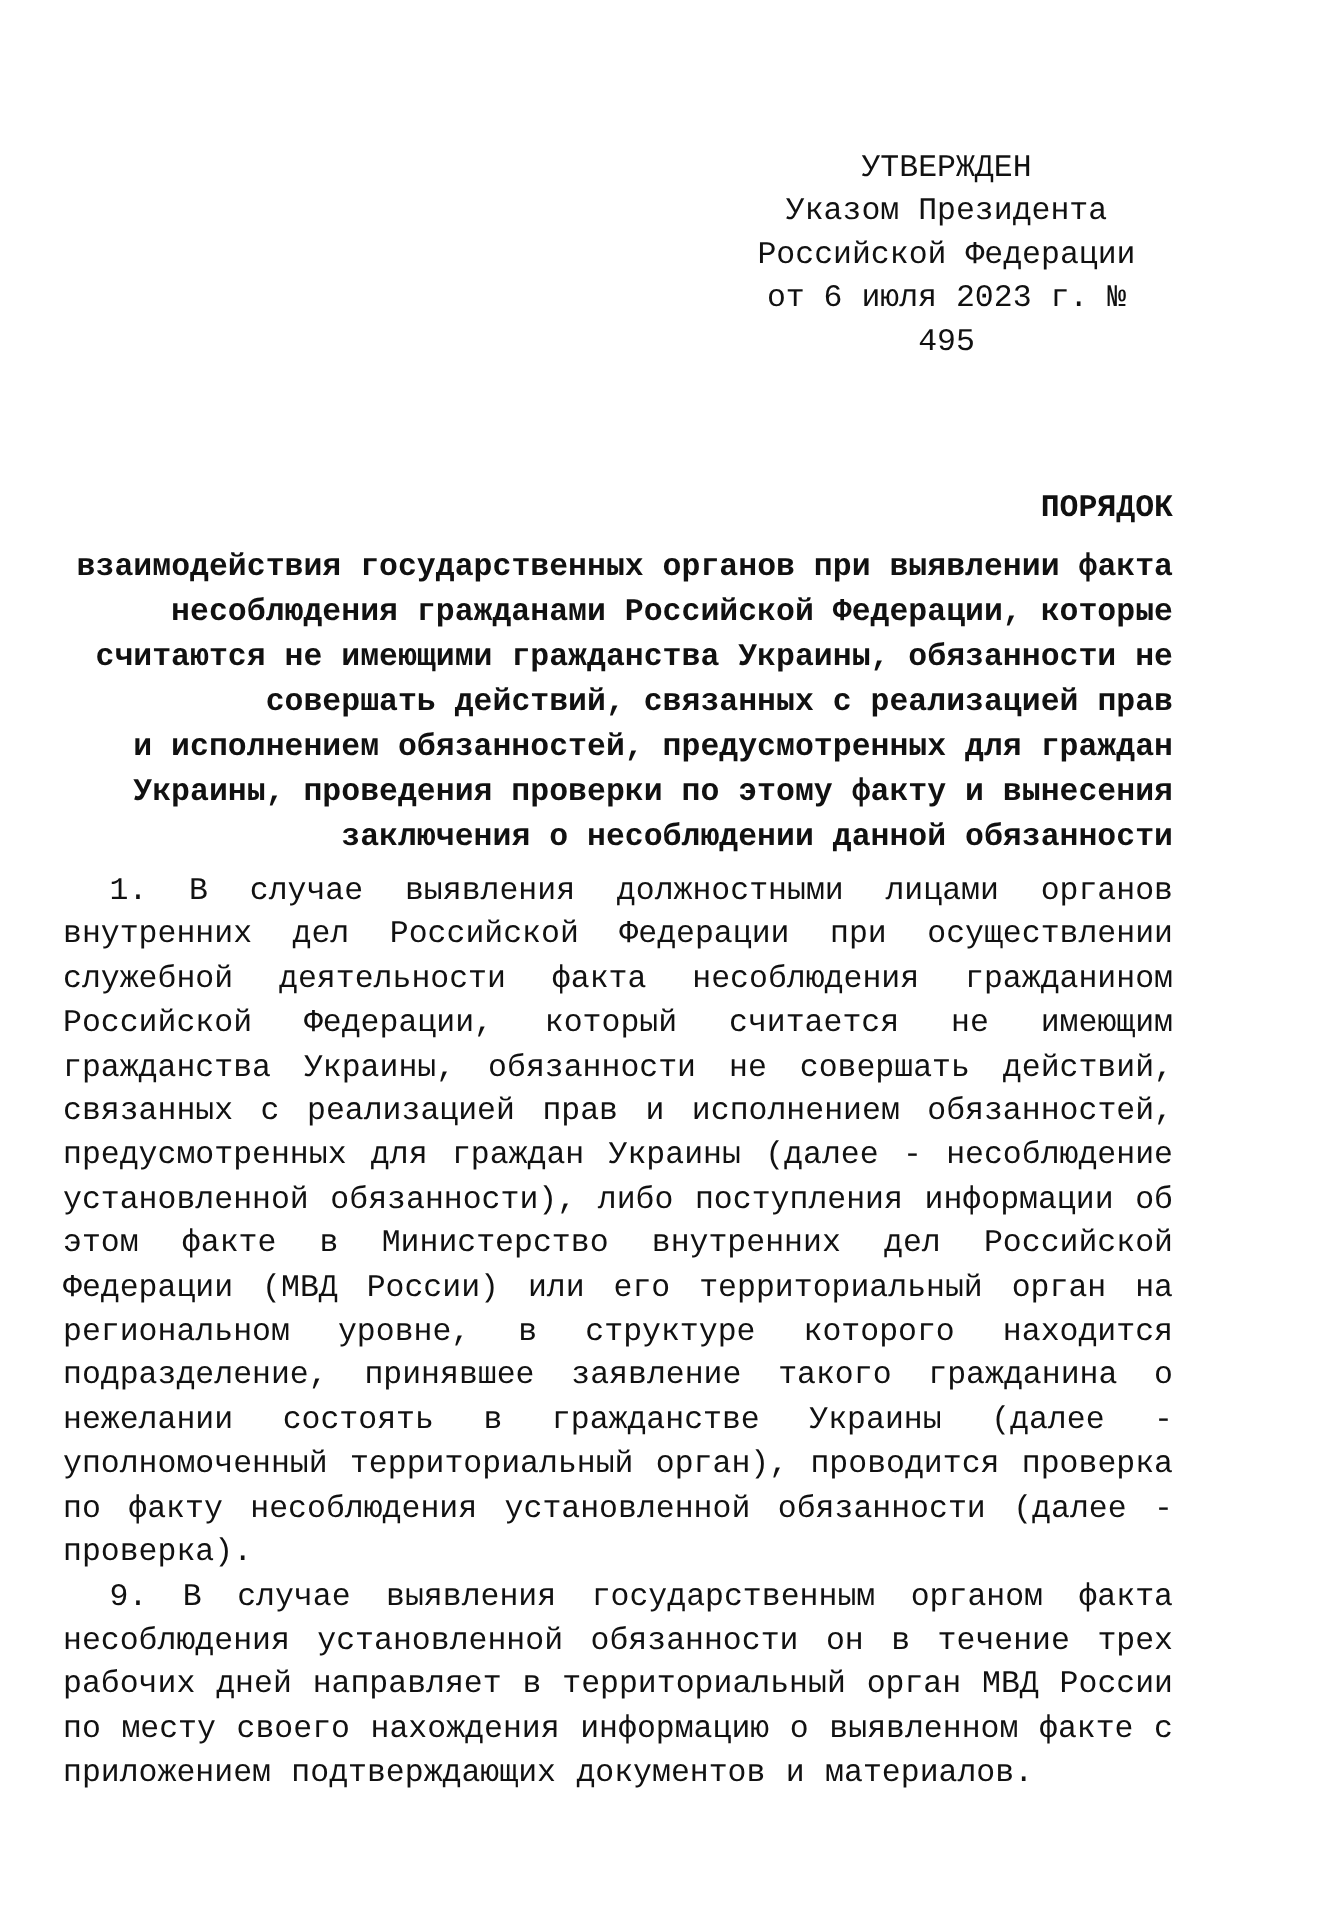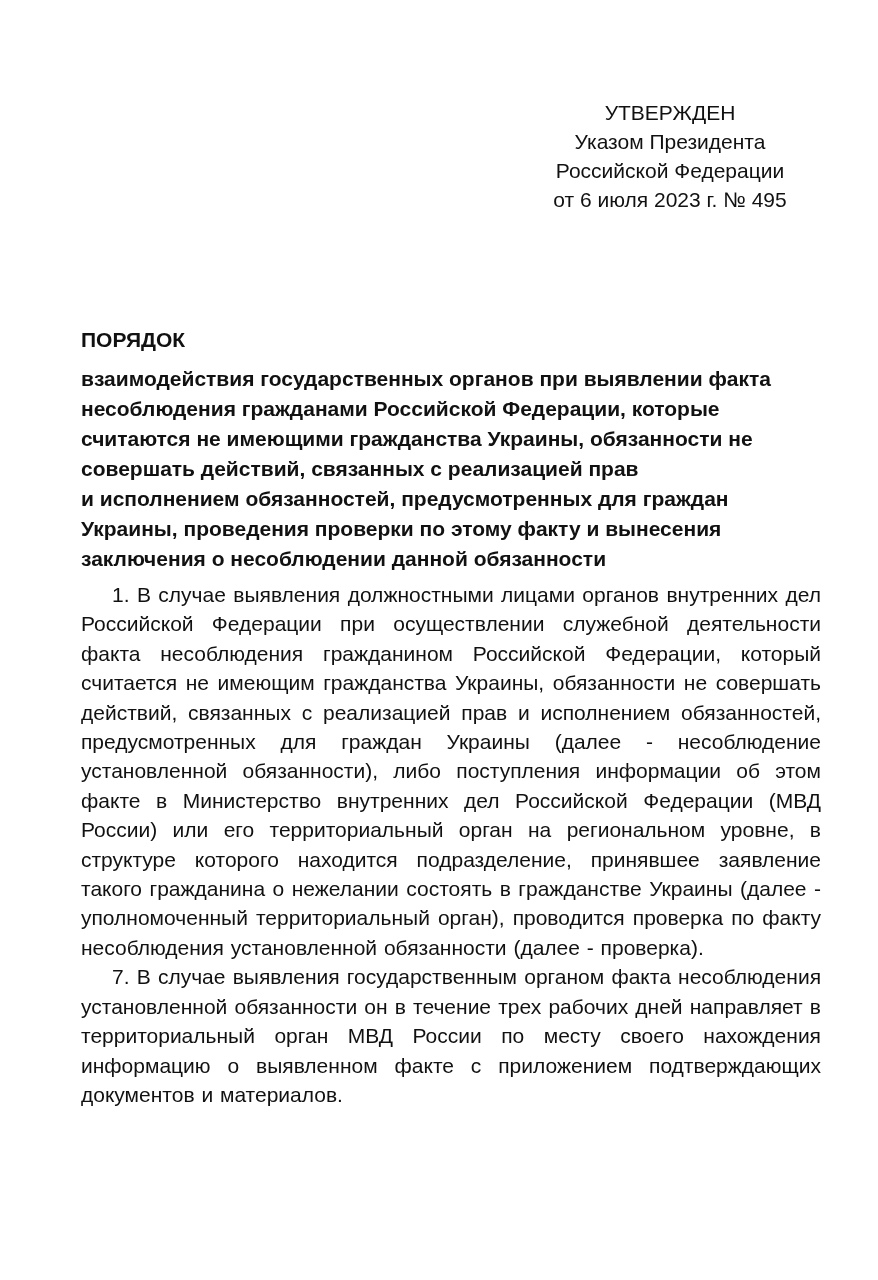--- a/index.html
+++ b/index.html
@@ -6,40 +6,39 @@
     margin: 0;
     padding: 0;
     background: #ffffff;
   }
   .page {
     position: relative;
     width: 789px;
     height: 1280px;
     background: #ffffff;
     color: #111111;
-    font-family: Liberation Sans, sans-serif;
+    font-family: Liberation Mono, monospace;
     overflow: hidden;
-    margin-left: 39px;
   }
   .approval-block {
     position: absolute;
     top: 98px;
     left: 500px;
     width: 262px;
     text-align: center;
     font-size: 21px;
     line-height: 29px;
     white-space: pre-line;
   }
   .title-block {
     position: absolute;
     top: 325px;
     left: 42px;
     width: 740px;
-    text-align: left;
+    text-align: right;
     font-weight: bold;
     font-size: 21px;
     line-height: 30px;
   }
   .title-main {
     margin: 0 0 9px 0;
   }
   .title-sub {
     white-space: pre-line;
   }
@@ -76,16 +75,16 @@
 несоблюдения гражданами Российской Федерации, которые
 считаются не имеющими гражданства Украины, обязанности не
 совершать действий, связанных с реализацией прав
 и исполнением обязанностей, предусмотренных для граждан
 Украины, проведения проверки по этому факту и вынесения
 заключения о несоблюдении данной обязанности</div>
   </div>
 
   <div class="body-text">
     <p>1. В случае выявления должностными лицами органов внутренних дел Российской Федерации при осуществлении служебной деятельности факта несоблюдения гражданином Российской Федерации, который считается не имеющим гражданства Украины, обязанности не совершать действий, связанных с реализацией прав и исполнением обязанностей, предусмотренных для граждан Украины (далее - несоблюдение установленной обязанности), либо поступления информации об этом факте в Министерство внутренних дел Российской Федерации (МВД России) или его территориальный орган на региональном уровне, в структуре которого находится подразделение, принявшее заявление такого гражданина о нежелании состоять в гражданстве Украины (далее - уполномоченный территориальный орган), проводится проверка по факту несоблюдения установленной обязанности (далее - проверка).</p>
-    <p>7. В случае выявления государственным органом факта несоблюдения установленной обязанности он в течение трех рабочих дней направляет в территориальный орган МВД России по месту своего нахождения информацию о выявленном факте с приложением подтверждающих документов и материалов.</p>
+    <p>9. В случае выявления государственным органом факта несоблюдения установленной обязанности он в течение трех рабочих дней направляет в территориальный орган МВД России по месту своего нахождения информацию о выявленном факте с приложением подтверждающих документов и материалов.</p>
   </div>
 
 </div>
 
 </body></html>

